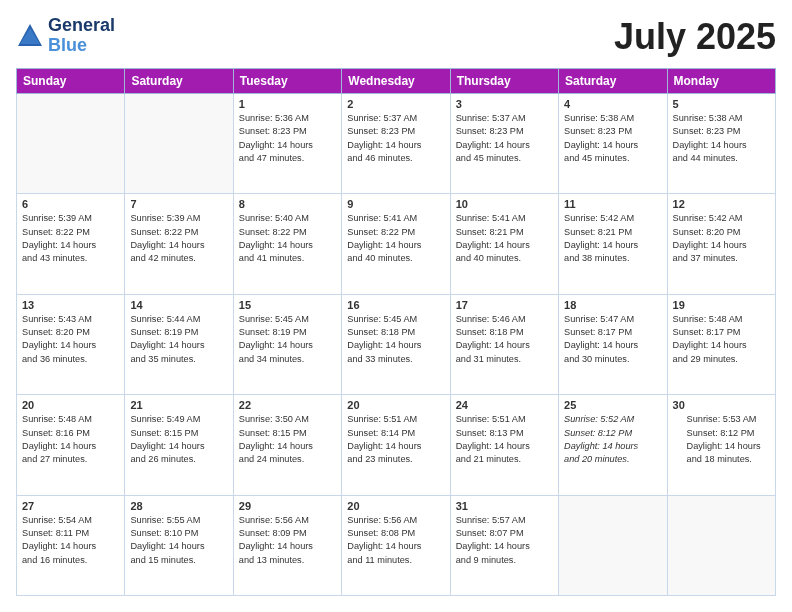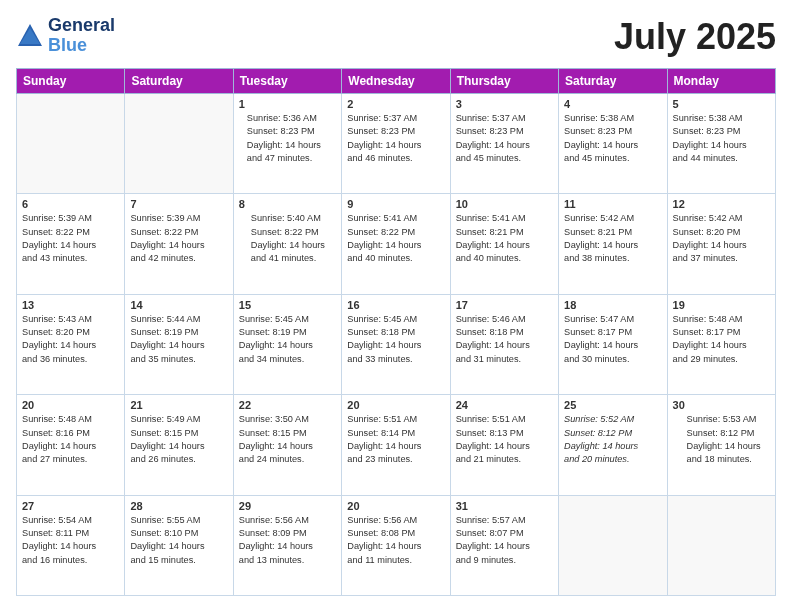--- a/index.html
+++ b/index.html
@@ -124,21 +124,21 @@
           <th>Saturday</th>
           <th>Monday</th>
         </tr>
     </thead>
     <tbody id="calendar-body">
     <tr>
           <td class="empty"></td>
           <td class="empty"></td>
           <td>
             <span class="day-num">1</span>
-            <div class="day-info" style="white-space: pre-line; margin-left: 8px;">Sunrise: 5:36 AM
+            <div class="day-info" style="white-space: pre-line;">Sunrise: 5:36 AM
 Sunset: 8:23 PM
 Daylight: 14 hours
 and 47 minutes.</div>
           </td>
           <td>
             <span class="day-num">2</span>
             <div class="day-info" style="white-space: pre-line;">Sunrise: 5:37 AM
 Sunset: 8:23 PM
 Daylight: 14 hours
 and 46 minutes.</div>
@@ -175,21 +175,21 @@
           </td>
           <td>
             <span class="day-num">7</span>
             <div class="day-info" style="white-space: pre-line;">Sunrise: 5:39 AM
 Sunset: 8:22 PM
 Daylight: 14 hours
 and 42 minutes.</div>
           </td>
           <td>
             <span class="day-num">8</span>
-            <div class="day-info" style="white-space: pre-line; margin-left: 12px;">Sunrise: 5:40 AM
+            <div class="day-info" style="white-space: pre-line;">Sunrise: 5:40 AM
 Sunset: 8:22 PM
 Daylight: 14 hours
 and 41 minutes.</div>
           </td>
           <td>
             <span class="day-num">9</span>
             <div class="day-info" style="white-space: pre-line;">Sunrise: 5:41 AM
 Sunset: 8:22 PM
 Daylight: 14 hours
 and 40 minutes.</div>

